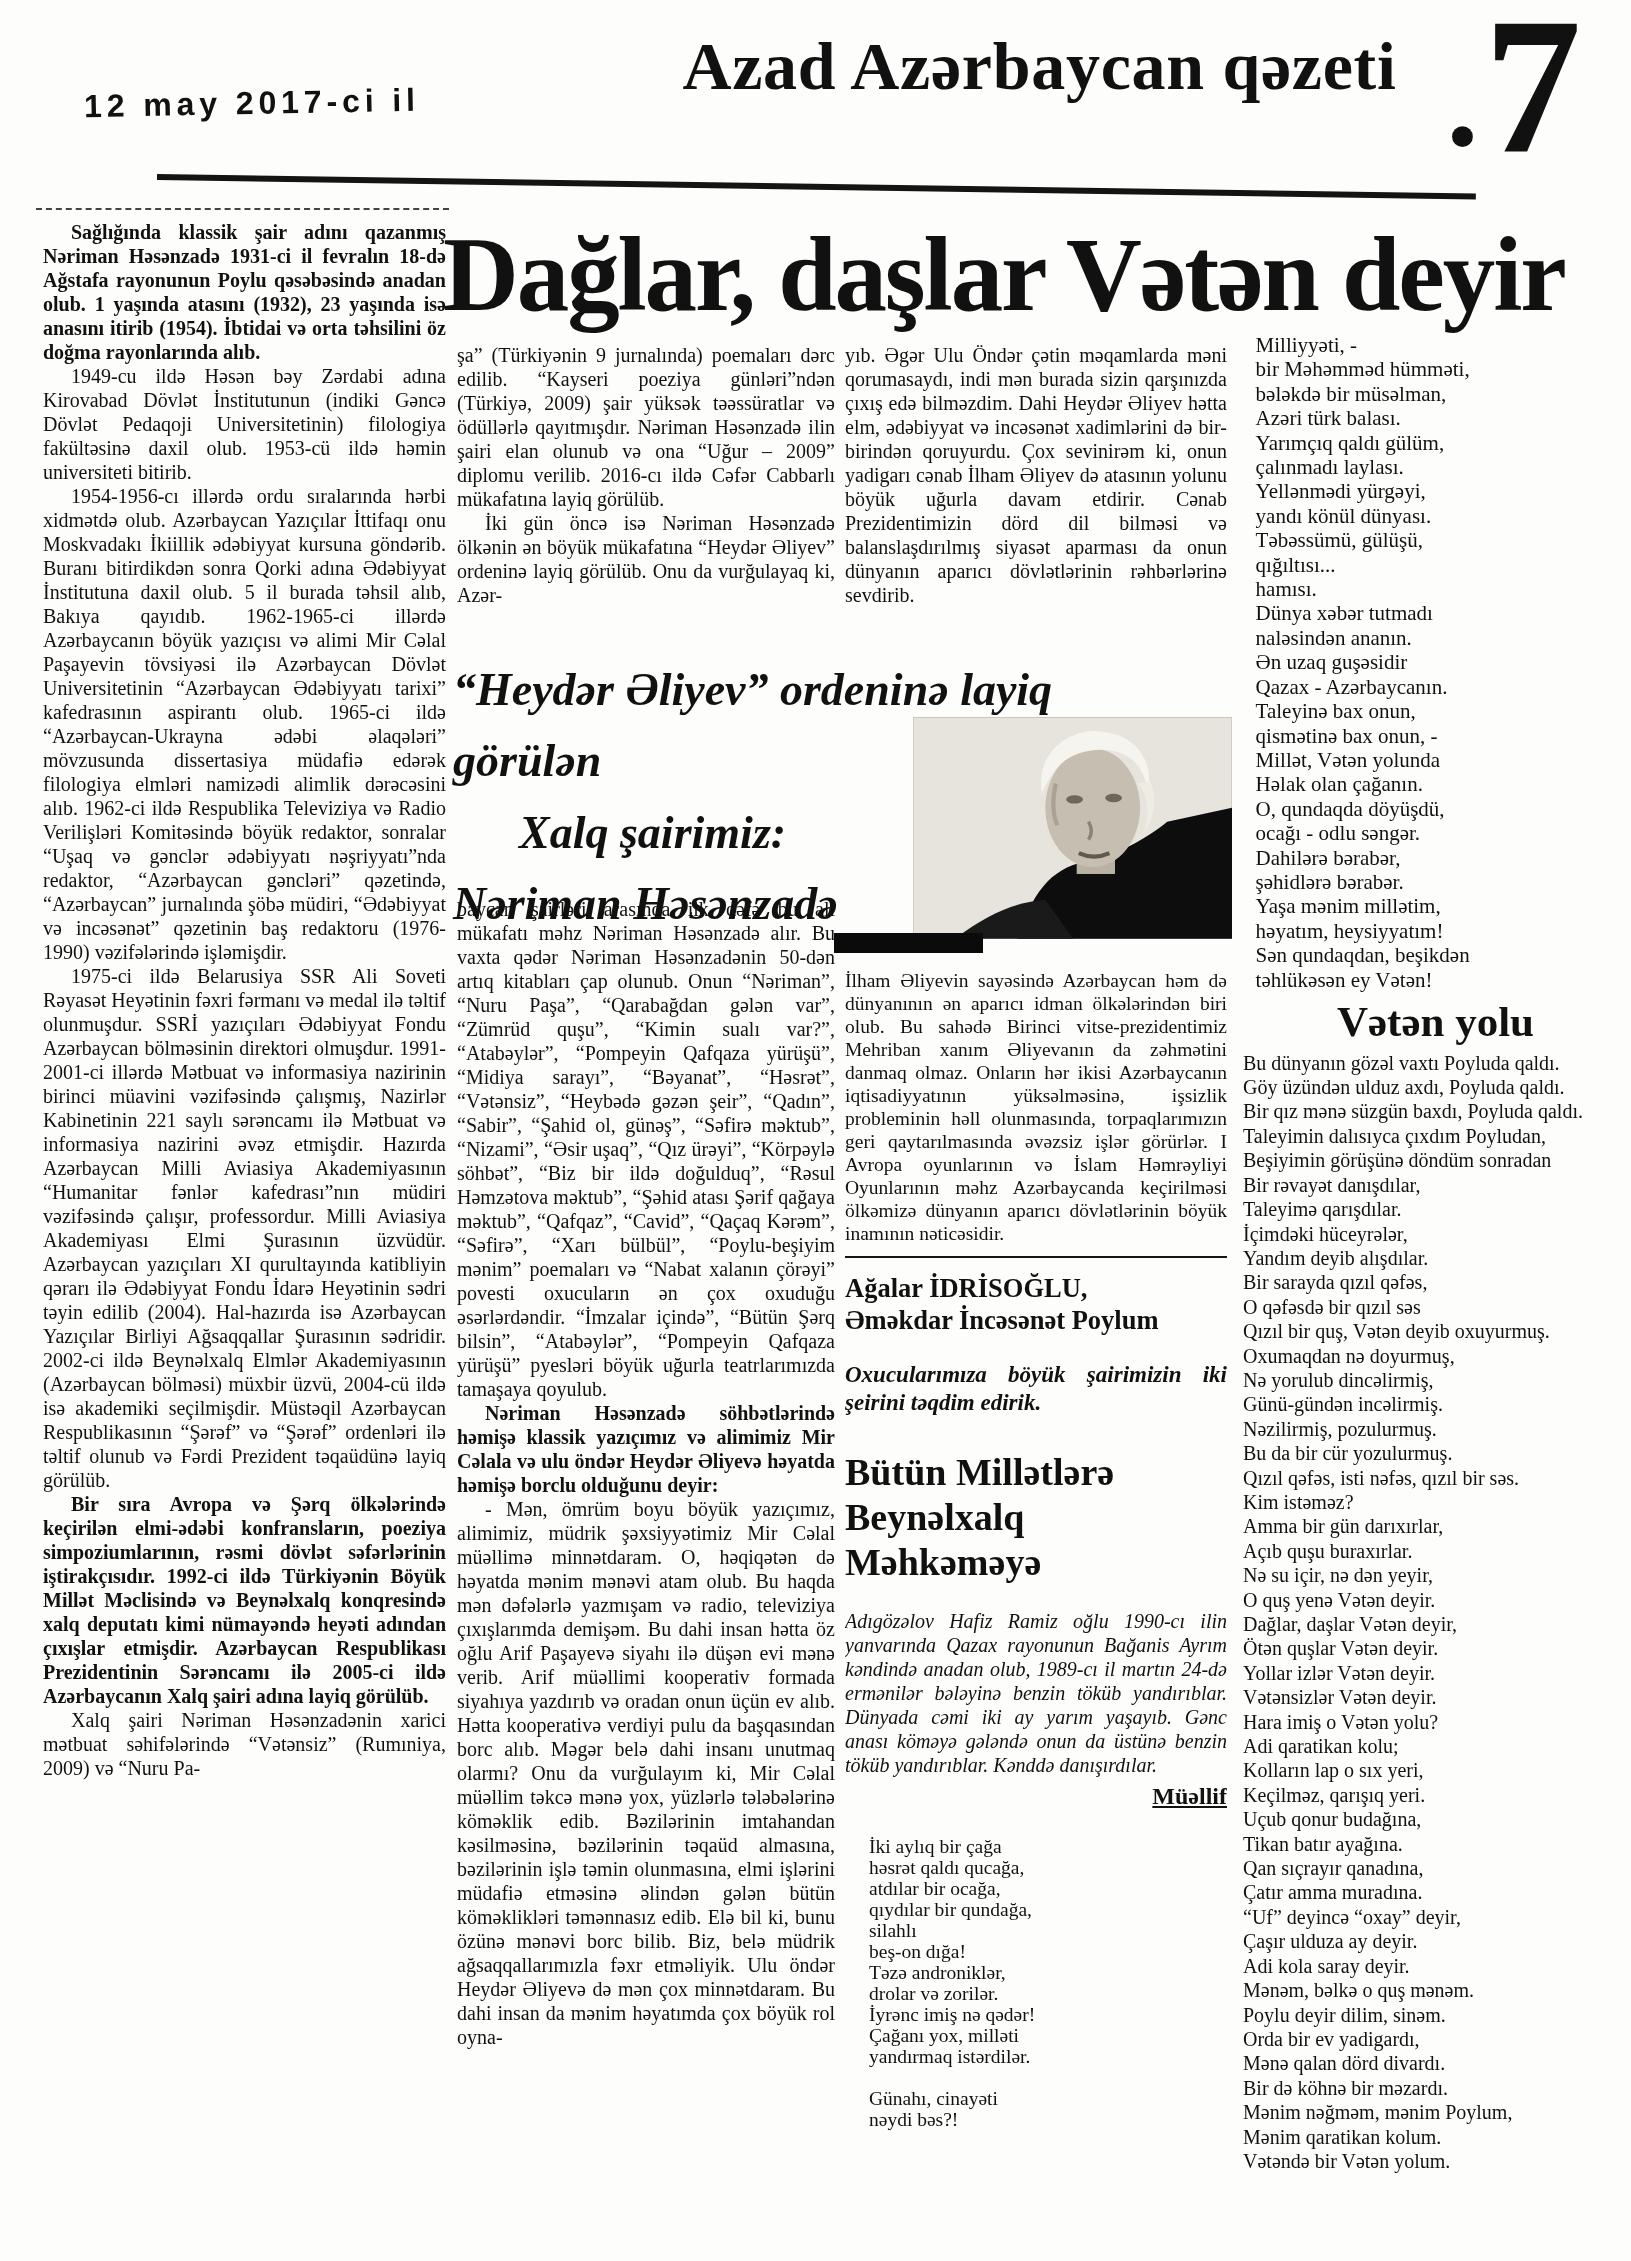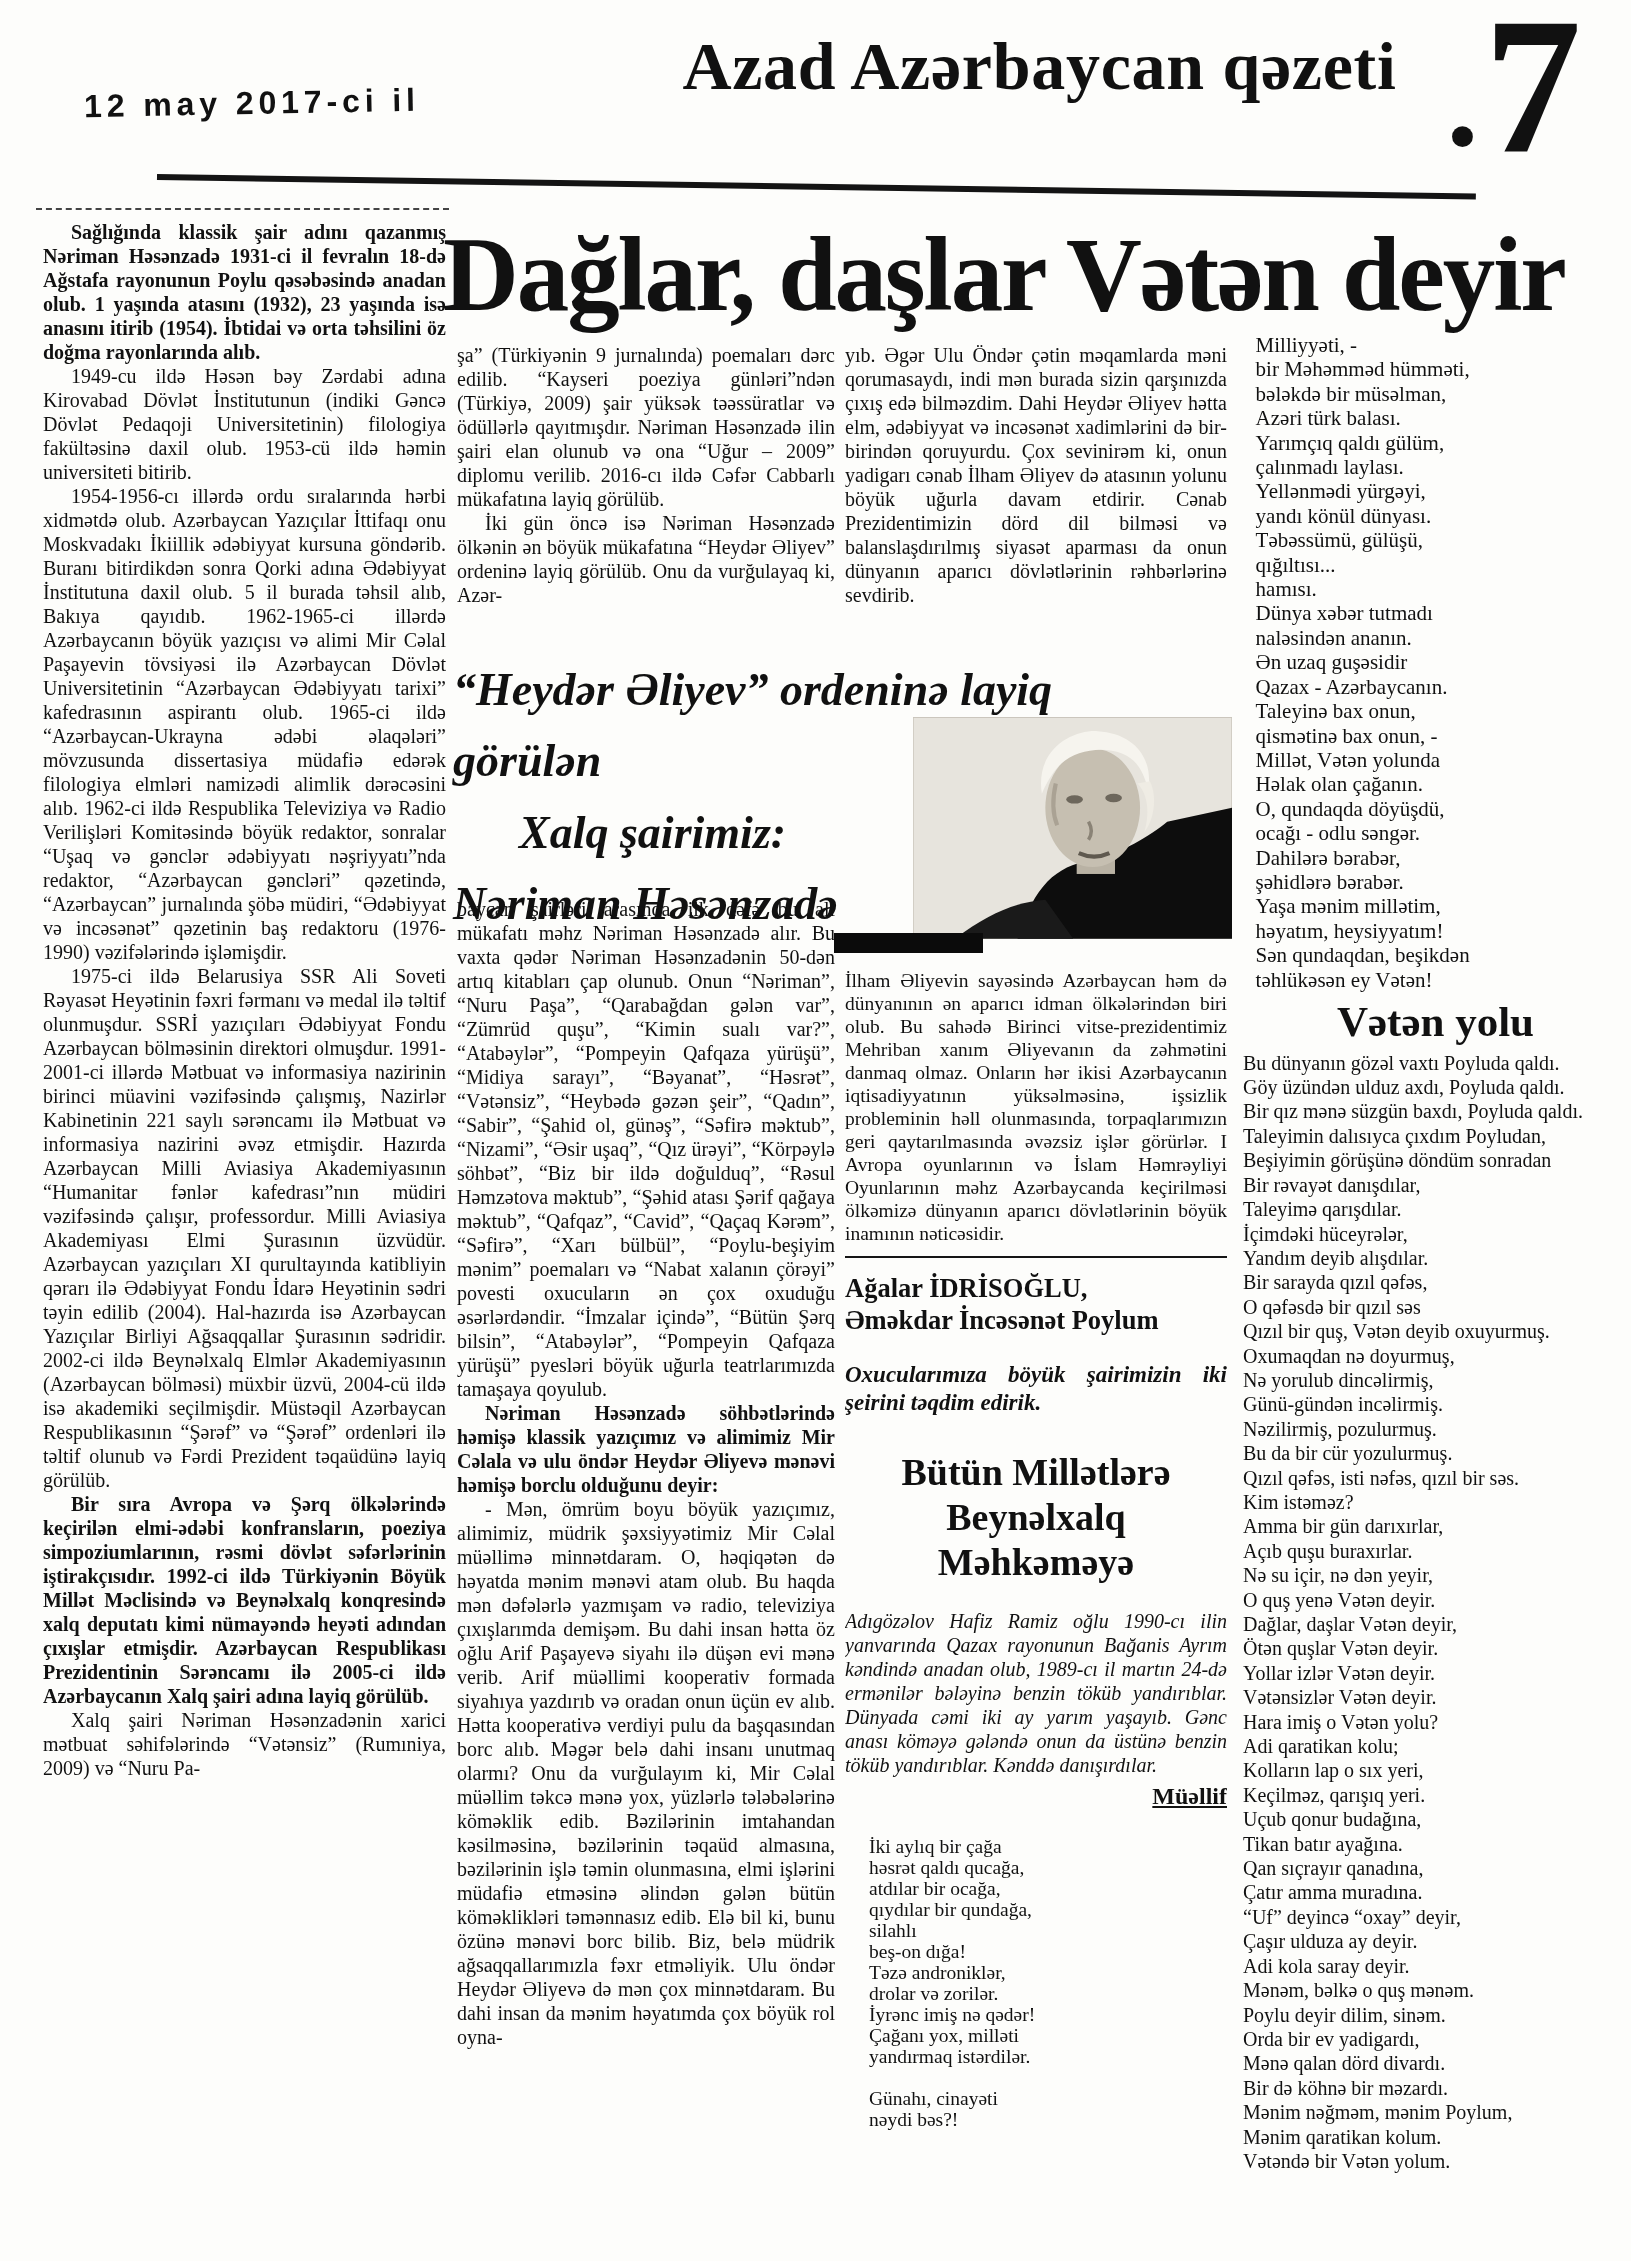--- a/index.html
+++ b/index.html
@@ -50,21 +50,21 @@
   .col3b{left:845px;top:969px;width:382px;height:1286px;font-size:19.5px;line-height:23px;}
   .col4{left:1243px;top:333px;width:385px;height:1924px;}
   
   .photo{left:913px;top:717px;width:319px;height:222px;}
   .photo svg{display:block;}
   .photo-bar{left:834px;top:933px;width:149px;height:19.5px;background:#0b0b0b;}
   
   .byline{border-top:2.8px solid #151515;margin-top:11px;padding-top:14px;
     font-weight:bold;font-size:26.5px;line-height:1.22;}
   .intro{margin-top:24px;font-style:italic;font-weight:bold;font-size:23px;line-height:1.25;text-align:justify;}
-  .poem1-title{margin-top:32px;text-align:center;font-weight:bold;font-size:38px;line-height:1.18;}
+  .poem1-title{margin-top:32px;font-weight:bold;font-size:38px;line-height:1.18;}
   .dedication{margin-top:24px;font-style:italic;font-size:20px;line-height:24px;text-align:justify;}
   .muellif{margin-top:8px;text-align:right;font-weight:bold;font-size:24px;text-decoration:underline;}
   .poem{white-space:pre-line;text-align:left;}
   .poem-a{margin-top:28px;padding-left:24px;font-size:19.5px;line-height:21px;}
   .poem-b{font-size:21px;line-height:24.4px;padding-left:12.6px;}
   .poem2-title{text-align:center;font-weight:bold;font-size:43px;margin:18px 0 16.7px 0;}
   .poem-c{font-size:20px;line-height:24.4px;}
 </style>
 </head>
 <body>
@@ -93,21 +93,21 @@
   <p>Xalq şairi Nəriman Həsənzadənin xarici mətbuat səhifələrində “Vətənsiz” (Rumıniya, 2009) və “Nuru Pa-</p>
 </div>
 
 <div class="abs col col2a">
   <p class="noindent">şa” (Türkiyənin 9 jurnalında) poemaları dərc edilib. “Kayseri poeziya günləri”ndən (Türkiyə, 2009) şair yüksək təəssüratlar və ödüllərlə qayıtmışdır. Nəriman Həsənzadə ilin şairi elan olunub və ona “Uğur – 2009” diplomu verilib. 2016-cı ildə Cəfər Cabbarlı mükafatına layiq görülüb.</p>
   <p>İki gün öncə isə Nəriman Həsənzadə ölkənin ən böyük mükafatına “Heydər Əliyev” ordeninə layiq görülüb. Onu da vurğulayaq ki, Azər-</p>
 </div>
 
 <div class="abs col col2b">
   <p class="noindent">baycan şairləri arasında ilk dəfə bu ali mükafatı məhz Nəriman Həsənzadə alır. Bu vaxta qədər Nəriman Həsənzadənin 50-dən artıq kitabları çap olunub. Onun “Nəriman”, “Nuru Paşa”, “Qarabağdan gələn var”, “Zümrüd quşu”, “Kimin sualı var?”, “Atabəylər”, “Pompeyin Qafqaza yürüşü”, “Midiya sarayı”, “Bəyanat”, “Həsrət”, “Vətənsiz”, “Heybədə gəzən şeir”, “Qadın”, “Sabir”, “Şahid ol, günəş”, “Səfirə məktub”, “Nizami”, “Əsir uşaq”, “Qız ürəyi”, “Körpəylə söhbət”, “Biz bir ildə doğulduq”, “Rəsul Həmzətova məktub”, “Şəhid atası Şərif qağaya məktub”, “Qafqaz”, “Cavid”, “Qaçaq Kərəm”, “Səfirə”, “Xarı bülbül”, “Poylu-beşiyim mənim” poemaları və “Nabat xalanın çörəyi” povesti oxucuların ən çox oxuduğu əsərlərdəndir. “İmzalar içində”, “Bütün Şərq bilsin”, “Atabəylər”, “Pompeyin Qafqaza yürüşü” pyesləri böyük uğurla teatrlarımızda tamaşaya qoyulub.</p>
-  <p class="b">Nəriman Həsənzadə söhbətlərində həmişə klassik yazıçımız və alimimiz Mir Cəlala və ulu öndər Heydər Əliyevə mənəvi həmişə borclu olduğunu deyir:</p>
+  <p class="b">Nəriman Həsənzadə söhbətlərində həmişə klassik yazıçımız və alimimiz Mir Cəlala və ulu öndər Heydər Əliyevə həyatda həmişə borclu olduğunu deyir:</p>
   <p>- Mən, ömrüm boyu böyük yazıçımız, alimimiz, müdrik şəxsiyyətimiz Mir Cəlal müəllimə minnətdaram. O, həqiqətən də həyatda mənim mənəvi atam olub. Bu haqda mən dəfələrlə yazmışam və radio, televiziya çıxışlarımda demişəm. Bu dahi insan hətta öz oğlu Arif Paşayevə siyahı ilə düşən evi mənə verib. Arif müəllimi kooperativ formada siyahıya yazdırıb və oradan onun üçün ev alıb. Hətta kooperativə verdiyi pulu da başqasından borc alıb. Məgər belə dahi insanı unutmaq olarmı? Onu da vurğulayım ki, Mir Cəlal müəllim təkcə mənə yox, yüzlərlə tələbələrinə köməklik edib. Bəzilərinin imtahandan kəsilməsinə, bəzilərinin təqaüd almasına, bəzilərinin işlə təmin olunmasına, elmi işlərini müdafiə etməsinə əlindən gələn bütün köməklikləri təmənnasız edib. Elə bil ki, bunu özünə mənəvi borc bilib. Biz, belə müdrik ağsaqqallarımızla fəxr etməliyik. Ulu öndər Heydər Əliyevə də mən çox minnətdaram. Bu dahi insan da mənim həyatımda çox böyük rol oyna-</p>
 </div>
 
 <div class="abs col col3a">
   <p class="noindent">yıb. Əgər Ulu Öndər çətin məqamlarda məni qorumasaydı, indi mən burada sizin qarşınızda çıxış edə bilməzdim. Dahi Heydər Əliyev hətta elm, ədəbiyyat və incəsənət xadimlərini də bir-birindən qoruyurdu. Çox sevinirəm ki, onun yadigarı cənab İlham Əliyev də atasının yolunu böyük uğurla davam etdirir. Cənab Prezidentimizin dörd dil bilməsi və balanslaşdırılmış siyasət aparması da onun dünyanın aparıcı dövlətlərinin rəhbərlərinə sevdirib.</p>
 </div>
 
 <div class="abs photo">
   <svg width="319" height="222" viewBox="0 0 458 318" xmlns="http://www.w3.org/2000/svg">
     <rect x="0" y="0" width="458" height="318" fill="#e7e4dd"></rect>

